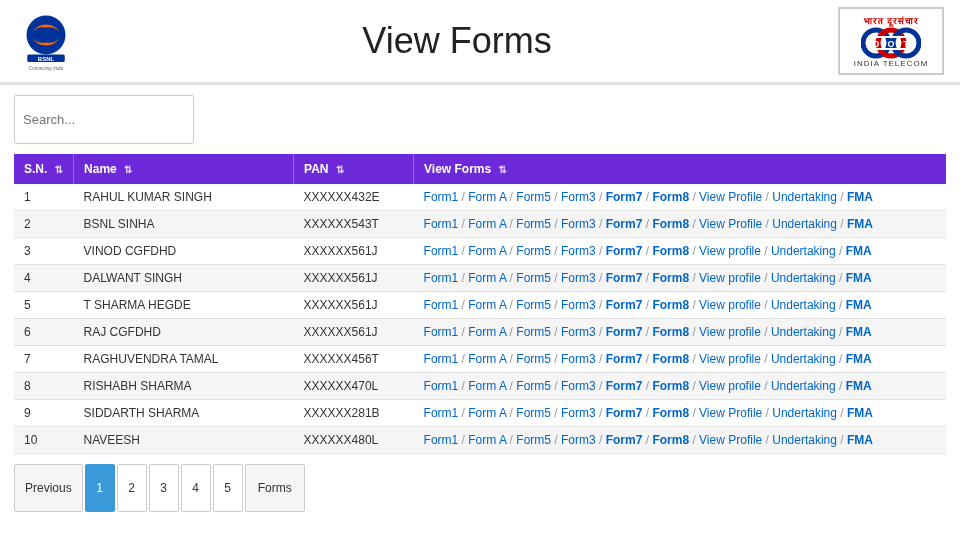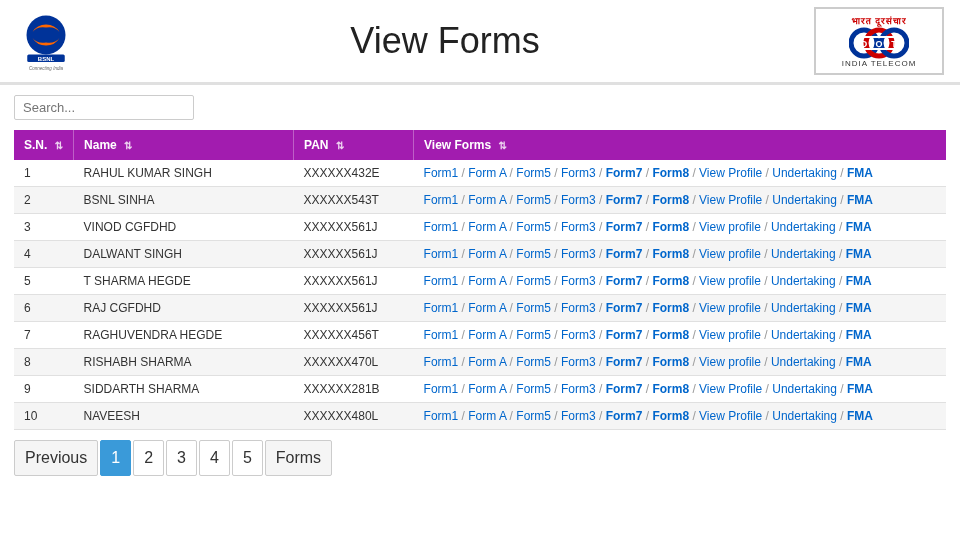--- a/index.html
+++ b/index.html
@@ -30,21 +30,21 @@
       flex: 1;
       text-align: center;
     }
     .dot-logo {
       display: flex;
       flex-direction: column;
       align-items: center;
       justify-content: center;
       border: 2px solid #ccc;
       padding: 4px 8px;
-      width: 130px;
+      width: 106px;
       height: 68px;
     }
     .dot-logo-top {
       font-size: 9px;
       color: #cc0000;
       font-weight: bold;
       letter-spacing: 1px;
     }
     .dot-logo-bottom {
       font-size: 8px;
@@ -71,37 +71,37 @@
       padding: 2px 4px;
       font-size: 13px;
       border-radius: 2px;
     }
     .search-box {
       display: flex;
       align-items: center;
     }
     .search-box input {
       border: 1px solid #ccc;
-      padding: 4px 8px;
+      padding: 16px 8px;
       font-size: 13px;
       width: 180px;
       border-radius: 2px;
     }
 
     
     .table-container {
       padding: 0 14px;
     }
     table {
       width: 100%;
       border-collapse: collapse;
       font-size: 12px;
     }
     thead tr {
-      background: #a21caf;
+      background: #6d28d9;
       color: #fff;
       margin-top: 24px;
     }
     thead th {
       padding: 8px 10px;
       text-align: left;
       font-weight: 600;
       border-right: 1px solid rgba(255,255,255,0.3);
       white-space: nowrap;
     }
@@ -145,22 +145,22 @@
     }
     .pagination {
       display: flex;
       align-items: center;
       gap: 2px;
     }
     .page-btn {
       border: 1px solid #ccc;
       background: #fff;
       color: #333;
-      padding: 8px 10px;
-      font-size: 16px;
+      padding: 16px 10px;
+      font-size: 12px;
       cursor: pointer;
       border-radius: 2px;
       min-width: 30px;
       text-align: center;
     }
     .page-btn.active {
       background: #3a9ad9;
       color: #fff;
       border-color: #3a9ad9;
     }
@@ -262,21 +262,21 @@
           <td class="view-forms-cell"><a href="#">Form1</a><span class="separator"> / </span><a href="#">Form A</a><span class="separator"> / </span><a href="#">Form5</a><span class="separator"> / </span><a href="#">Form3</a><span class="separator"> / </span><a href="#" style="font-weight: bold; color: rgb(0, 102, 204);">Form7</a><span class="separator"> / </span><a href="#" style="font-weight: bold; color: rgb(0, 102, 204);">Form8</a><span class="separator"> / </span><a href="#">View profile</a><span class="separator"> / </span><a href="#">Undertaking</a><span class="separator"> / </span><a href="#" style="font-weight: bold; color: rgb(0, 102, 204);">FMA</a></td>
         </tr>
         <tr>
           <td>6</td>
           <td>RAJ CGFDHD</td>
           <td>XXXXXX561J</td>
           <td class="view-forms-cell"><a href="#">Form1</a><span class="separator"> / </span><a href="#">Form A</a><span class="separator"> / </span><a href="#">Form5</a><span class="separator"> / </span><a href="#">Form3</a><span class="separator"> / </span><a href="#" style="font-weight: bold; color: rgb(0, 102, 204);">Form7</a><span class="separator"> / </span><a href="#" style="font-weight: bold; color: rgb(0, 102, 204);">Form8</a><span class="separator"> / </span><a href="#">View profile</a><span class="separator"> / </span><a href="#">Undertaking</a><span class="separator"> / </span><a href="#" style="font-weight: bold; color: rgb(0, 102, 204);">FMA</a></td>
         </tr>
         <tr>
           <td>7</td>
-          <td>RAGHUVENDRA HEGDE</td>
+          <td>RAGHUVENDRA TAMAL</td>
           <td>XXXXXX456T</td>
           <td class="view-forms-cell"><a href="#">Form1</a><span class="separator"> / </span><a href="#">Form A</a><span class="separator"> / </span><a href="#">Form5</a><span class="separator"> / </span><a href="#">Form3</a><span class="separator"> / </span><a href="#" style="font-weight: bold; color: rgb(0, 102, 204);">Form7</a><span class="separator"> / </span><a href="#" style="font-weight: bold; color: rgb(0, 102, 204);">Form8</a><span class="separator"> / </span><a href="#">View profile</a><span class="separator"> / </span><a href="#">Undertaking</a><span class="separator"> / </span><a href="#" style="font-weight: bold; color: rgb(0, 102, 204);">FMA</a></td>
         </tr>
         <tr>
           <td>8</td>
           <td>RISHABH SHARMA</td>
           <td>XXXXXX470L</td>
           <td class="view-forms-cell"><a href="#">Form1</a><span class="separator"> / </span><a href="#">Form A</a><span class="separator"> / </span><a href="#">Form5</a><span class="separator"> / </span><a href="#">Form3</a><span class="separator"> / </span><a href="#" style="font-weight: bold; color: rgb(0, 102, 204);">Form7</a><span class="separator"> / </span><a href="#" style="font-weight: bold; color: rgb(0, 102, 204);">Form8</a><span class="separator"> / </span><a href="#">View profile</a><span class="separator"> / </span><a href="#">Undertaking</a><span class="separator"> / </span><a href="#" style="font-weight: bold; color: rgb(0, 102, 204);">FMA</a></td>
         </tr>
         <tr>

